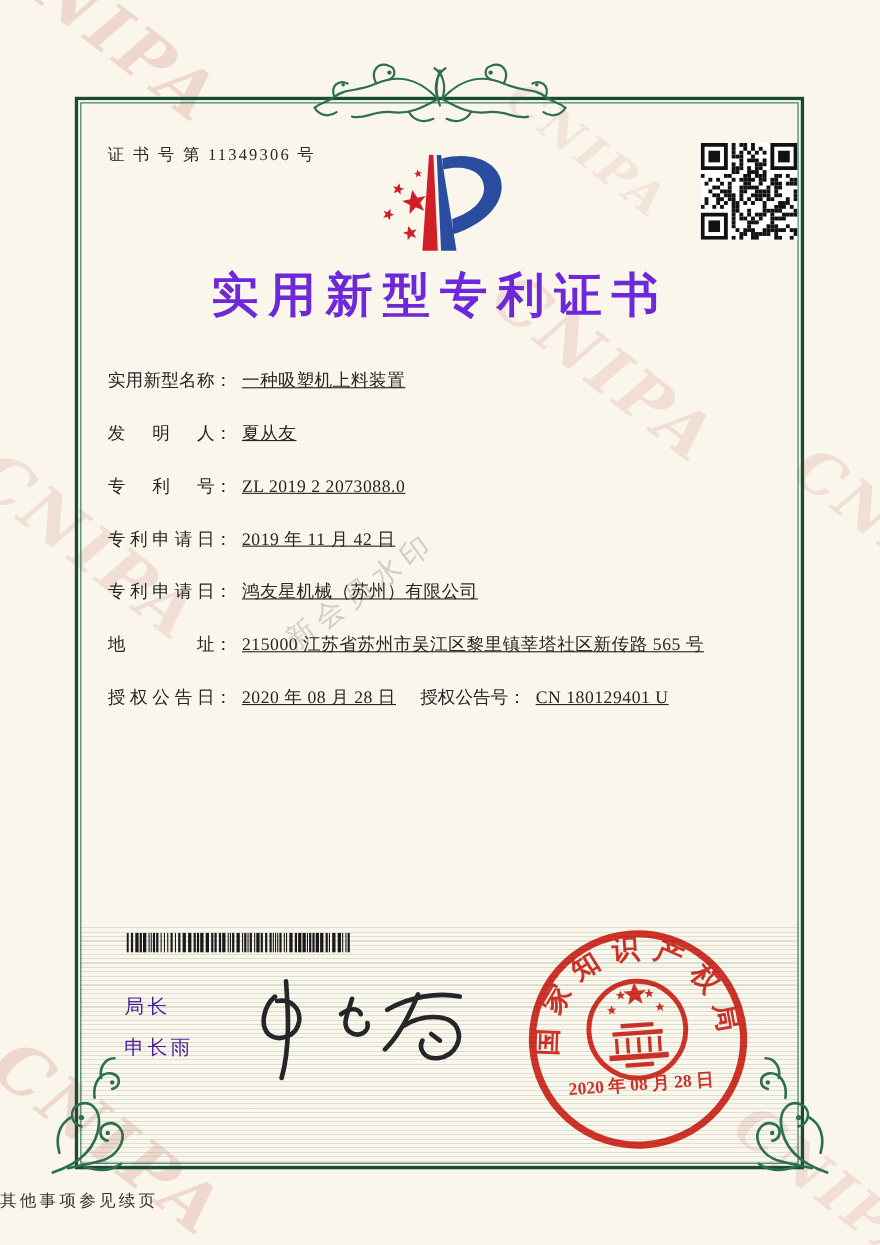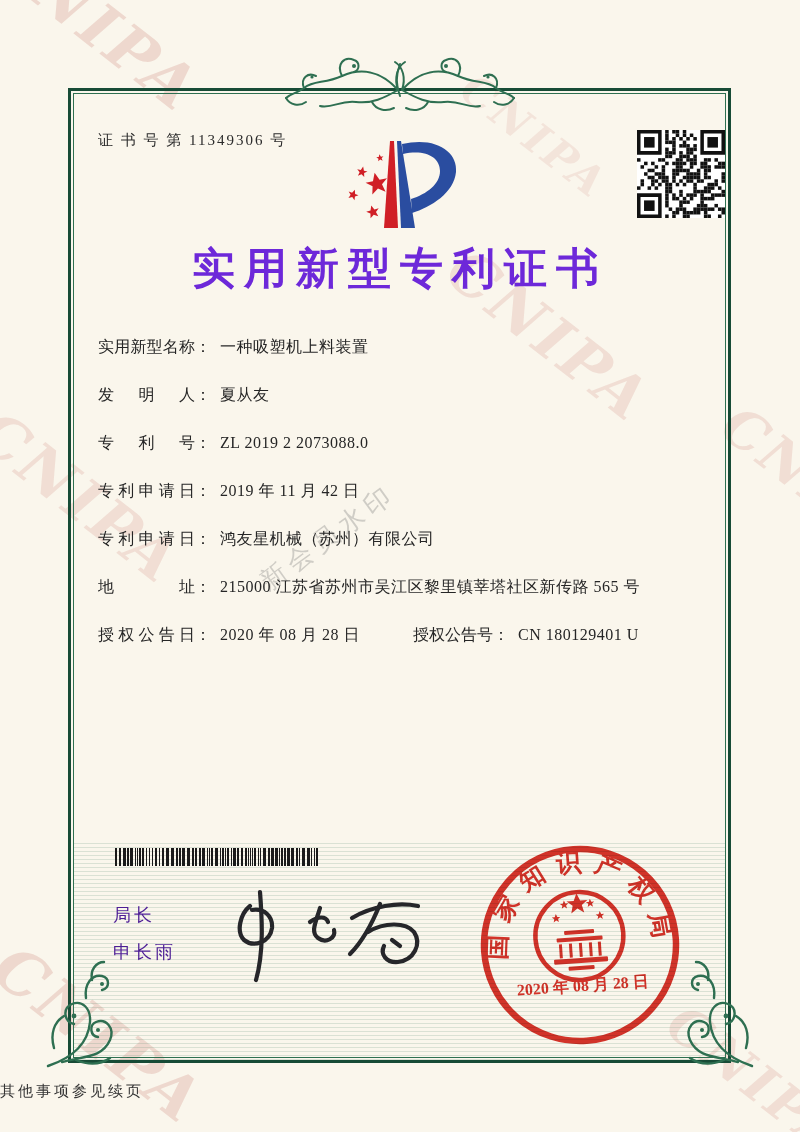--- a/index.html
+++ b/index.html
@@ -41,22 +41,22 @@
   .logo{position:absolute;left:330px;top:126px;z-index:5;}
   .qr{position:absolute;left:637px;top:130px;z-index:5;}
   .title{position:absolute;left:0;top:240px;width:100%;text-align:center;margin:0;
          font-size:43px;font-weight:bold;color:#6d28d9;letter-spacing:9px;z-index:5;}
 
   .fields{position:absolute;left:98px;top:334px;width:620px;z-index:5;font-size:16px;
           color:#262626;}
   .frow{white-space:nowrap;height:25px;line-height:25px;margin-bottom:23px;}
   .flabel{display:inline-block;width:97px;text-align:justify;text-align-last:justify;
           vertical-align:top;}
-  .fval{margin-left:9px;letter-spacing:.5px;}
-  .fpair2{margin-left:53px;}
+  .fval{margin-left:9px;letter-spacing:.5px;text-decoration:underline;}
+  .fpair2{margin-left:22px;}
 
   .body-text{position:absolute;left:98px;top:652px;width:614px;z-index:5;font-size:15.5px;
              color:#333;line-height:36px;letter-spacing:1px;}
   .body-text p{margin:0;text-indent:2em;text-align:justify;}
 
   .barcode{position:absolute;left:115px;top:848px;z-index:5;}
 
   .signer{position:absolute;left:113px;top:903px;z-index:5;font-size:18px;color:#4c1d95;
           letter-spacing:3px;font-family:"Liberation Sans","DejaVu Sans",sans-serif;}
   .signer div{margin-bottom:13px;}

